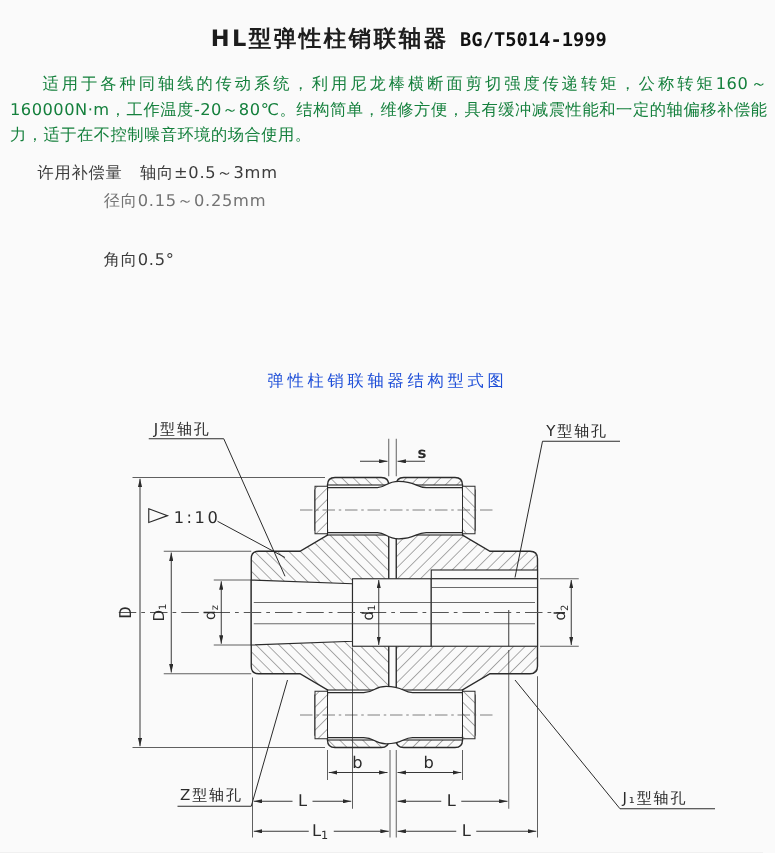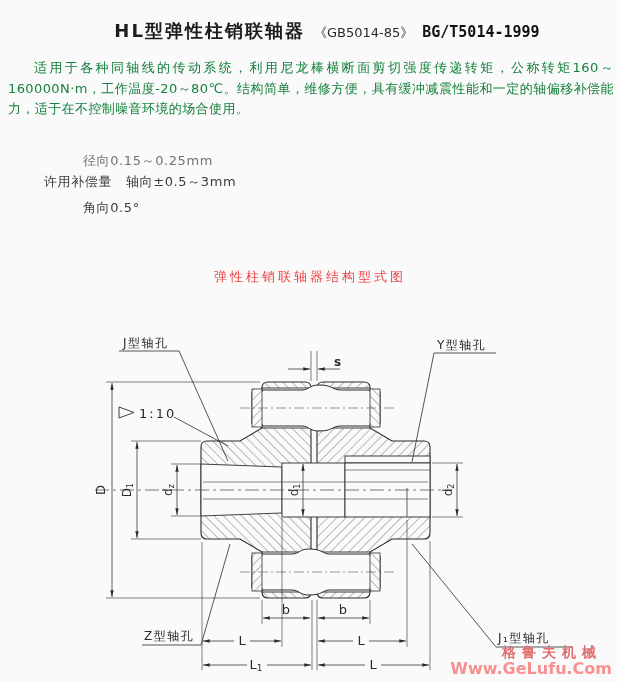--- a/index.html
+++ b/index.html
@@ -17,45 +17,44 @@
     padding-left:34px;
   }
   .title-main{ font-size:18px; font-weight:700; letter-spacing:2px; color:#1d1d1d; }
   .title-std-old{ font-size:13px; color:#2a2a2a; }
   .title-std-new{ font-size:15px; font-weight:700; font-family:"DejaVu Sans Mono","Liberation Mono",monospace; color:#111; }
   .desc{
     position:absolute; top:58px; left:8px; width:606px;
     font-size:13px; line-height:1.58; letter-spacing:0.4px;
     text-indent:2em; color:#15803d; text-align:justify;
   }
-  .comp-line1{ position:absolute; top:129px; left:44px; font-size:13px; color:#3c3c3c; letter-spacing:0.6px;margin-top:44px;}
+  .comp-line1{ position:absolute; top:129px; left:30px; font-size:13px; color:#3c3c3c; letter-spacing:0.6px;}
   .comp-line1 .gap{ display:inline-block; width:14px; }
   .comp-line2{ position:absolute; top:152px; left:83px; font-size:13px; color:#737373; letter-spacing:0.6px;}
   .comp-line3{ position:absolute; top:175px; left:83px; font-size:13px; color:#3c3c3c; letter-spacing:0.6px;margin-top:24px;}
   .fig-caption{
-    position:absolute; top:268px; left:0; width:620px; text-align:center;
-    font-size:13px; letter-spacing:3px; color:#ef4444;
+    position:absolute; top:296px; left:0; width:620px; text-align:center;
+    font-size:13px; letter-spacing:3px; color:#1d4ed8;
   }
   .drawing{ position:absolute; top:330px; left:0; }
   .watermark{
     position:absolute; right:8px; bottom:4px; text-align:right; line-height:1.15;
     pointer-events:none;
   }
   .watermark .wm1{ font-size:14px; font-weight:700; letter-spacing:6px; color:#e06e6e; padding-right:10px; }
   .watermark .wm2{ font-size:16px; font-weight:700; color:#f79090; }
   svg text{ fill:#2b2b2b; }
 </style>
 </head>
 <body>
 
 <div class="page">
 
   <div class="title-row">
     <span class="title-main">HL型弹性柱销联轴器</span>
-    <span class="title-std-old">《GB5014-85》</span>
     <span class="title-std-new">BG/T5014-1999</span>
   </div>
 
   <p class="desc">适用于各种同轴线的传动系统，利用尼龙棒横断面剪切强度传递转矩，公称转矩160～160000N·m，工作温度-20～80℃。结构简单，维修方便，具有缓冲减震性能和一定的轴偏移补偿能力，适于在不控制噪音环境的场合使用。</p>
 
   <div class="comp-line1"><span>许用补偿量</span><span class="gap"></span><span>轴向±0.5～3mm</span></div>
   <div class="comp-line2">径向0.15～0.25mm</div>
   <div class="comp-line3">角向0.5°</div>
 
   <div class="fig-caption">弹性柱销联轴器结构型式图</div>
@@ -186,18 +185,14 @@
 
     <g font-family="&quot;DejaVu Sans&quot;,&quot;Liberation Sans&quot;,sans-serif" font-size="12" letter-spacing="1.5">
       <text x="123" y="17">J型轴孔</text>
       <text x="437" y="19">Y型轴孔</text>
       <text x="144" y="310">Z型轴孔</text>
       <text x="498" y="312">J₁型轴孔</text>
       <text x="139" y="88" font-size="13" letter-spacing="2">1:10</text>
     </g>
   </svg>
 
-  <div class="watermark">
-    <div class="wm1">格鲁夫机械</div>
-    <div class="wm2">Www.GeLufu.Com</div>
-  </div>
 
 </div>
 
 </body></html>

